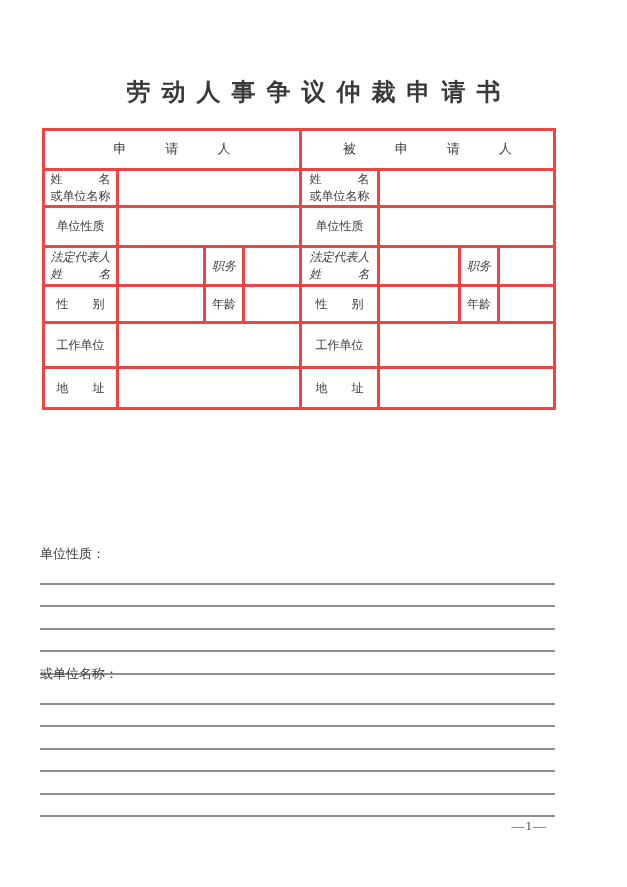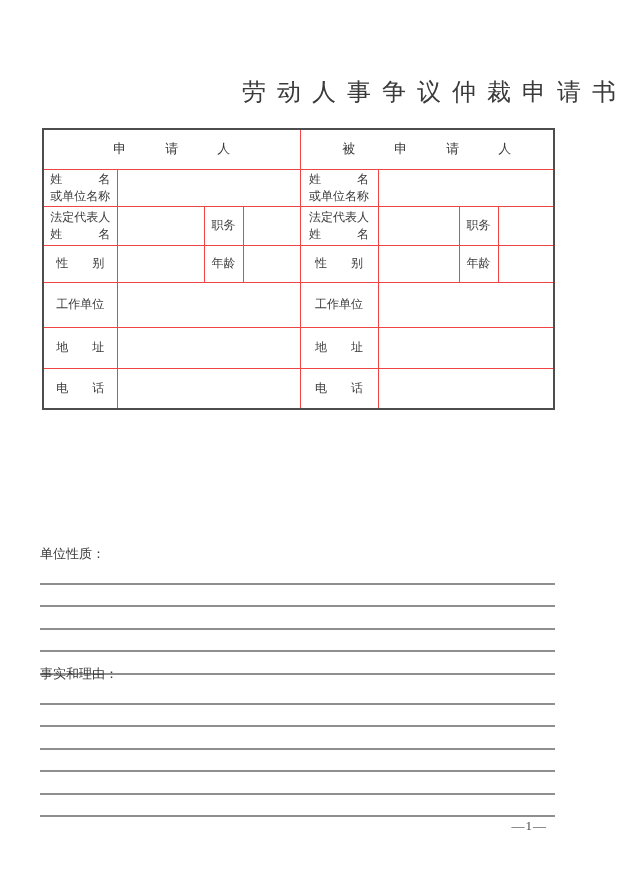--- a/index.html
+++ b/index.html
@@ -3,31 +3,31 @@
 <meta charset="utf-8">
 <style>
   html,body{margin:0;padding:0;}
   body{
     width:627px;height:887px;background:#ffffff;position:relative;
     font-family:"Liberation Serif","DejaVu Serif",serif;color:#333;
     overflow:hidden;
   }
   .page{position:absolute;inset:0;}
   .title{
-    position:absolute;top:76px;left:0;width:627px;text-align:right;
-    font-size:24px;font-weight:normal;letter-spacing:11px;text-indent:11px;
+    position:absolute;top:76px;left:0;width:627px;text-align:center;
+    font-size:24px;font-weight:bold;letter-spacing:11px;text-indent:11px;
     color:#3a3a3a;white-space:nowrap;
   }
   table.form{
     position:absolute;left:42px;top:128px;width:511px;
     border-collapse:collapse;table-layout:fixed;
     border:2px solid #4d4d4d;
   }
   table.form th, table.form td{
-    border:1px solid #ef4444;padding:0;margin:8px;
+    border:3px solid #ef4444;padding:0;margin:8px;
     font-size:12px;font-weight:normal;color:#3a3a3a;
     vertical-align:middle;text-align:center;
     white-space:pre-line;line-height:1.4;
     overflow:hidden;
   }
   table.form tr.hdr th{font-size:13px;}
   .section{position:absolute;left:40px;width:515px;}
   .sec-label{height:16px;line-height:16px;font-size:13px;color:#3a3a3a;}
   .lines div{height:20.5px;border-bottom:2px solid #8f8f8f;}
   .claims{top:546px;}
@@ -64,21 +64,27 @@
     </thead>
     <tbody id="tbody">
         <tr style="height: 37px;">
           <td>姓　　　名
 或单位名称</td>
           <td colspan="3"></td>
           <td>姓　　　名
 或单位名称</td>
           <td colspan="3"></td>
         </tr>
-        <tr style="height: 39px;">
+        <tr style="height: 40px;">
+          <td>单位性质</td>
+          <td colspan="3"></td>
+          <td>单位性质</td>
+          <td colspan="3"></td>
+        </tr>
+        <tr style="height: 39px; font-style: italic;">
           <td>法定代表人
 姓　　　名</td>
           <td></td>
           <td>职务</td>
           <td></td>
           <td>法定代表人
 姓　　　名</td>
           <td></td>
           <td>职务</td>
           <td></td>
@@ -98,42 +104,36 @@
           <td colspan="3"></td>
           <td>工作单位</td>
           <td colspan="3"></td>
         </tr>
         <tr style="height: 41px;">
           <td>地　　址</td>
           <td colspan="3"></td>
           <td>地　　址</td>
           <td colspan="3"></td>
         </tr>
-        <tr style="height: 41px;">
-          <td>电　　话</td>
-          <td colspan="3"></td>
-          <td>电　　话</td>
-          <td colspan="3"></td>
-        </tr>
       </tbody>
   </table>
 
   <div class="section claims">
     <div class="sec-label">单位性质：</div>
     <div class="lines" id="claims-lines">
         <div></div>
         <div></div>
         <div></div>
         <div></div>
         <div></div>
       </div>
   </div>
 
   <div class="section facts">
-    <div class="sec-label">事实和理由：</div>
+    <div class="sec-label">或单位名称：</div>
     <div class="lines" id="facts-lines">
         <div></div>
         <div></div>
         <div></div>
         <div></div>
         <div></div>
         <div></div>
       </div>
   </div>
 

